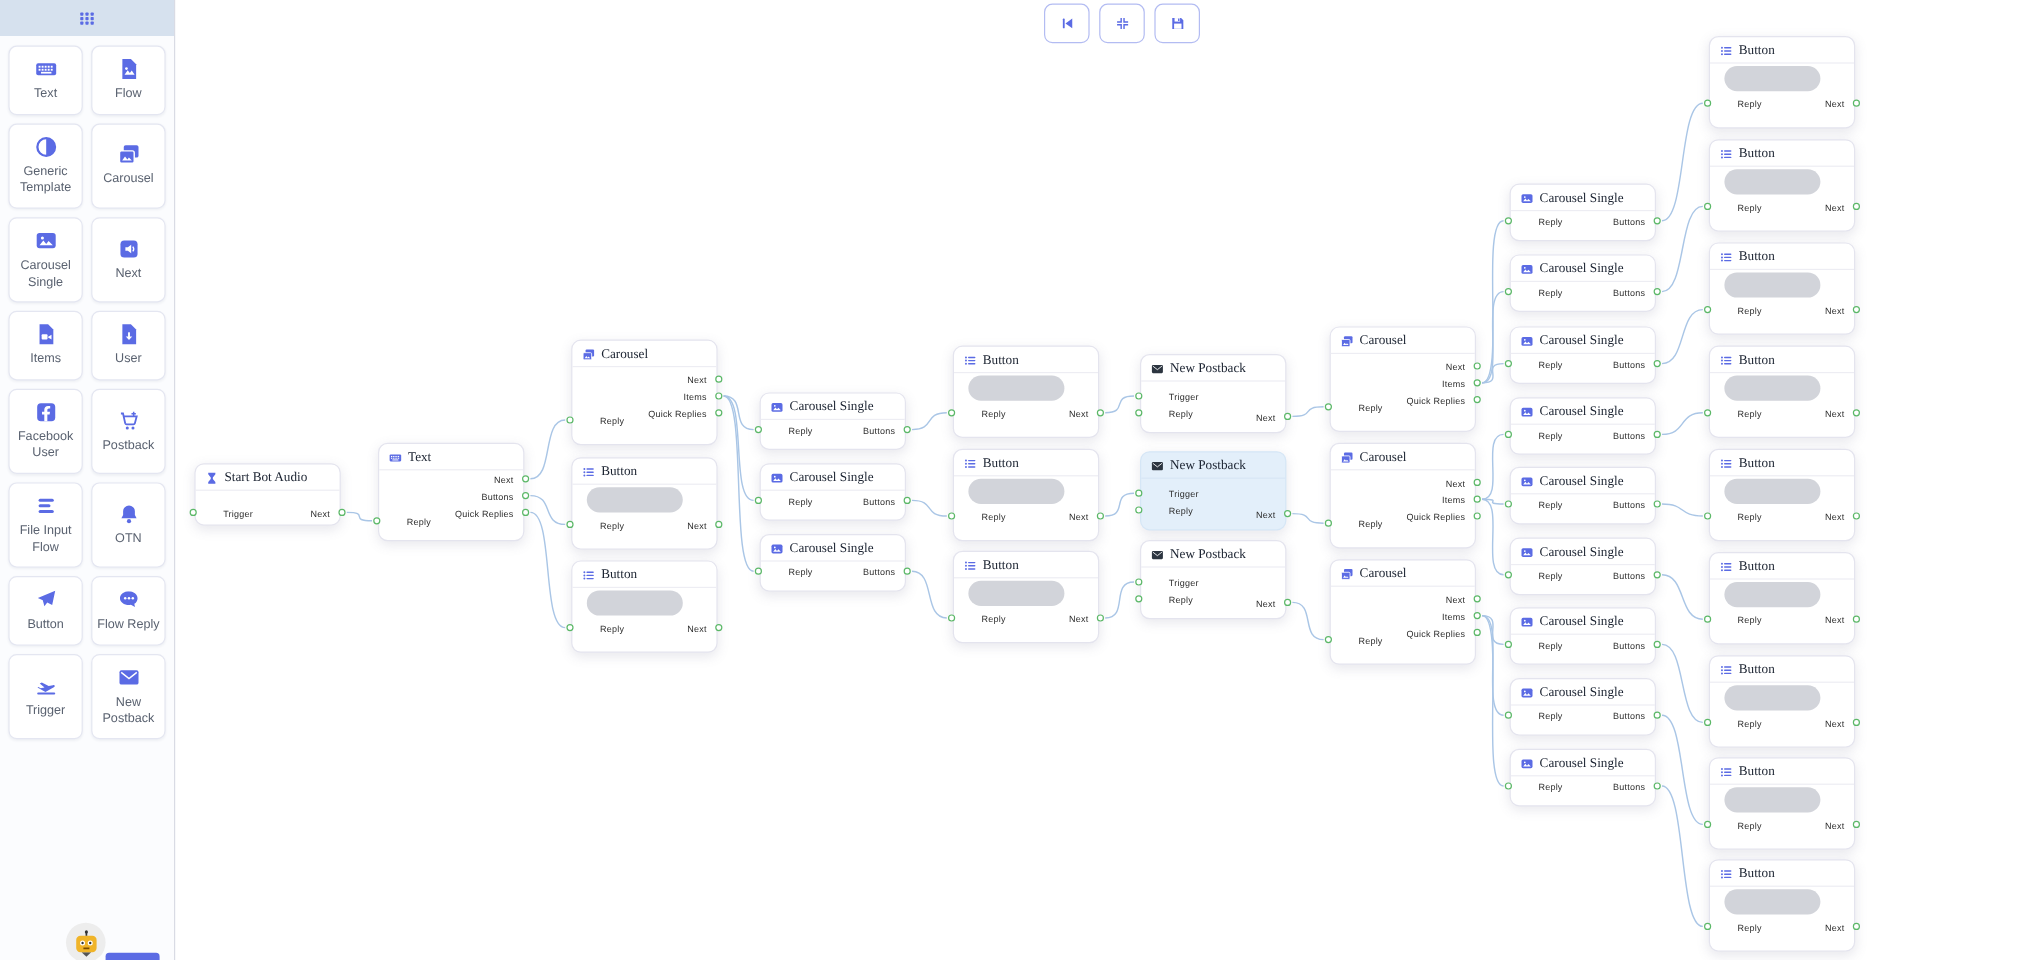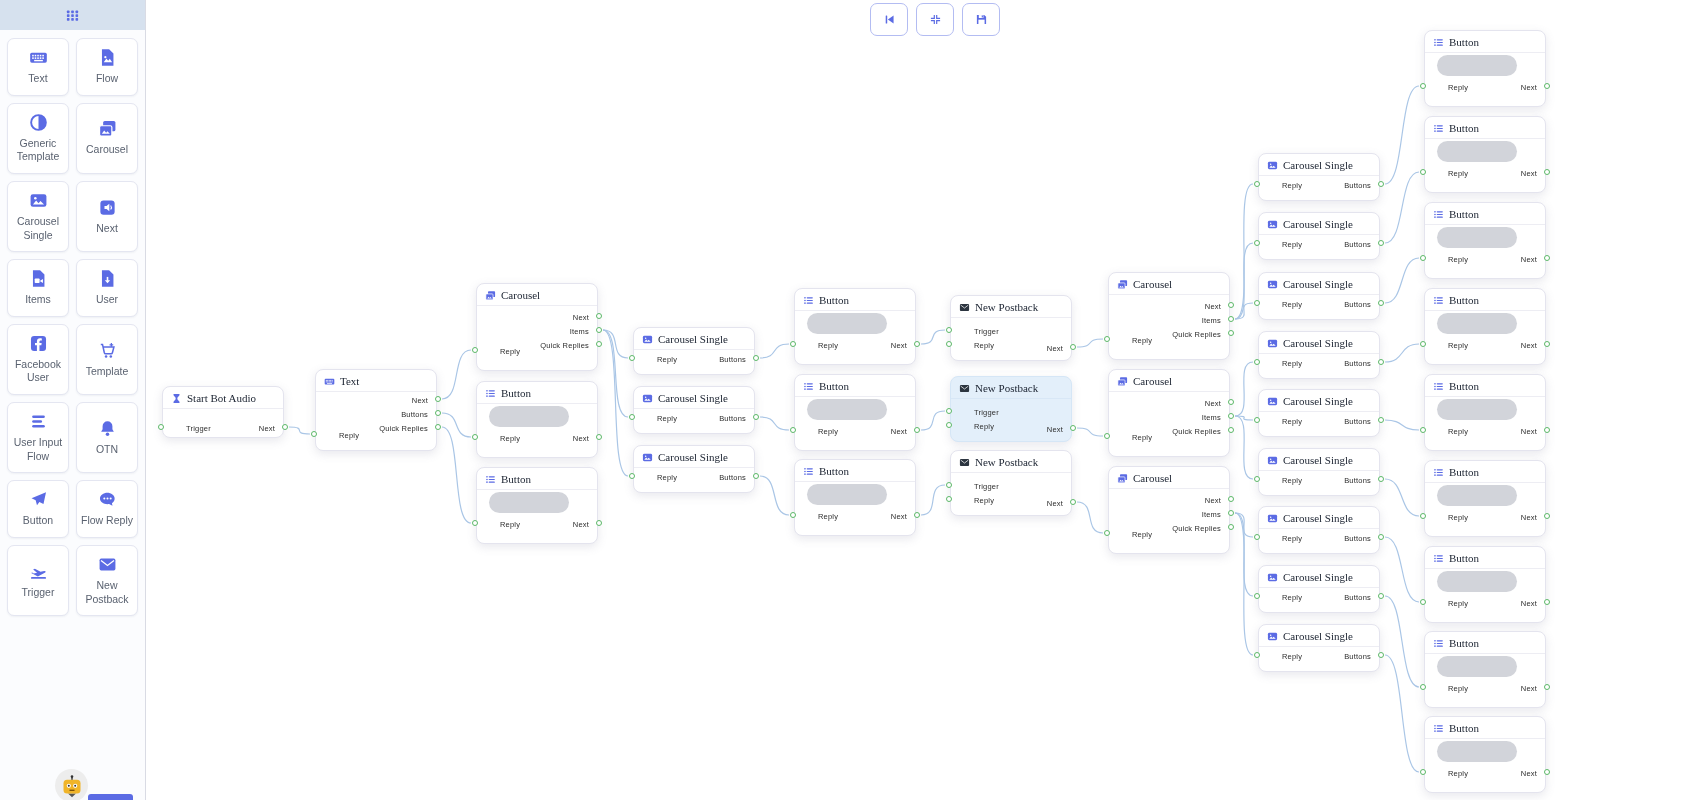--- a/index.html
+++ b/index.html
@@ -932,33 +932,33 @@
         </div>
         <div class="card">
           <span class="icon">
             <svg viewBox="0 0 24 24">
               <path d="M3.5 4.5h2.2l2.3 10.3a1.6 1.6 0 0 0 1.6 1.2h7a1.6 1.6 0 0 0 1.6-1.2l1.9-7.3H7" stroke="currentColor" stroke-width="1.9" fill="none"></path>
               <circle cx="10.2" cy="19.7" r="1.6" fill="currentColor"></circle>
               <circle cx="16.2" cy="19.7" r="1.6" fill="currentColor"></circle>
               <path d="M14.6 4.9h4.6M16.9 2.6v4.6" stroke="currentColor" stroke-width="1.6"></path>
             </svg>
           </span>
-          <span class="label">Template</span>
+          <span class="label">Postback</span>
         </div>
         <div class="card">
           <span class="icon">
             <svg viewBox="0 0 24 24">
               <g fill="currentColor">
                 <rect x="4" y="4.5" width="16" height="3.2" rx="1.6"></rect>
                 <rect x="4" y="10.4" width="12.5" height="3.2" rx="1.6"></rect>
                 <rect x="4" y="16.3" width="16" height="3.2" rx="1.6"></rect>
               </g>
             </svg>
           </span>
-          <span class="label">User Input Flow</span>
+          <span class="label">File Input Flow</span>
         </div>
         <div class="card">
           <span class="icon">
             <svg viewBox="0 0 24 24">
               <path d="M12 2.8a6.2 6.2 0 0 0-6.2 6.2v3.8L4 16.2h16l-1.8-3.4V9A6.2 6.2 0 0 0 12 2.8z" fill="currentColor"></path>
               <circle cx="12" cy="19.3" r="2.2" fill="currentColor"></circle>
             </svg>
           </span>
           <span class="label">OTN</span>
         </div>

